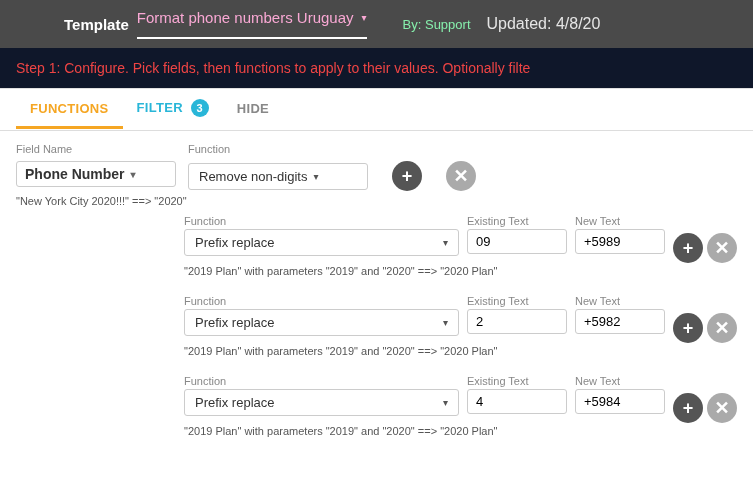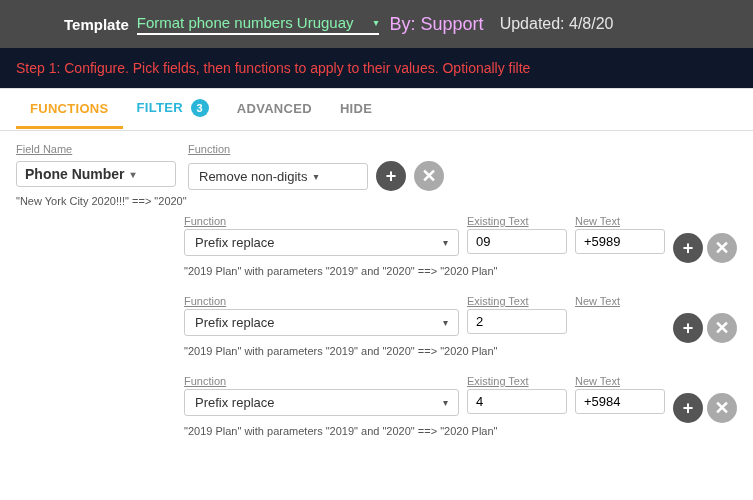--- a/index.html
+++ b/index.html
@@ -16,34 +16,34 @@
       gap: 8px;
     }
     .header-template {
       font-size: 15px;
       font-weight: 600;
       color: #fff;
       margin-left: 48px;
     }
     .header-title {
       font-size: 15px;
-      color: #86efac;
-      display: flex;
-      align-items: center;
-      gap: 20px;
+      color: #f9a8d4;
+      display: flex;
+      align-items: center;
+      gap: 8px;
       border-bottom: 2px solid #fff;
-      padding-bottom: 2px;
+      padding-bottom: 11px;
     }
     .header-title .chevron {
       font-size: 10px;
     }
     .header-by {
-      margin-left: 3px;
-      font-size: 18px;
-      color: #f0abfc;
+      margin-left: 28px;
+      font-size: 13px;
+      color: #86efac;
     }
     .header-updated {
       font-size: 16px;
       color: #e5e5e5;
       margin-left: 8px;
     }
 
     
     .step-desc {
       background: #0f172a;
@@ -106,21 +106,20 @@
       display: flex;
       align-items: flex-start;
       gap: 12px;
       margin-bottom: 4px;
     }
 
     .col-label {
       font-size: 11px;
       color: #888;
       margin-bottom: 2px;
-      text-decoration: underline;
     }
 
     .field-name-col {
       width: 160px;
       flex-shrink: 0;
     }
     .function-col {
       flex: 1;
     }
 
@@ -138,21 +137,21 @@
       gap: 6px;
     }
     .field-name-select .chevron-down {
       font-size: 10px;
       color: #666;
     }
 
     .function-row {
       display: flex;
       align-items: center;
-      gap: 8px;
+      gap: 24px;
     }
 
     .function-select {
       border: 1px solid #ccc;
       border-radius: 3px;
       padding: 5px 10px;
       font-size: 13px;
       color: #333;
       background: #fff;
       cursor: pointer;
@@ -224,23 +223,20 @@
   <span>Step 1: Configure. Pick fields, then functions to apply to their values. Optionally filte</span>
 </div>
 
 <div class="tabs">
   <div class="tab active">
     <span>FUNCTIONS</span>
   </div>
   <div class="tab filter">
     <span>FILTER</span>
     <span class="tab-badge">3</span>
-  </div>
-  <div class="tab">
-    <span>ADVANCED</span>
   </div>
   <div class="tab">
     <span>HIDE</span>
   </div>
 </div>
 
 <div class="content">
 
   <div class="field-row">
     <div class="field-name-col">
@@ -317,20 +313,21 @@
                 <span style="font-size:10px; color:#555; margin-left:auto;">▾</span>
               </div>
             </div>
           </div>
           <div style="width:100px; flex-shrink:0;">
             <div class="col-label">Existing Text</div>
             <input class="text-input" type="text" value="2" style="">
           </div>
           <div style="width:90px; flex-shrink:0;">
             <div class="col-label">New Text</div>
+            <input class="text-input" type="text" value="+5982" style="">
           </div>
           <div style="display:flex; align-items:center; gap:4px; padding-top:18px; flex-shrink:0;">
             <button class="btn-circle btn-add">+</button>
             <button class="btn-circle btn-remove">✕</button>
           </div>
         </div>
         <div class="hint-text">"2019 Plan" with parameters "2019" and "2020" ==&gt; "2020 Plan"</div>
       </div>
     </div>
   </div>

